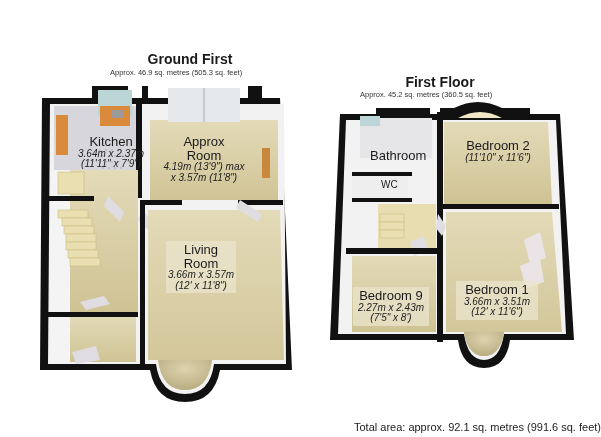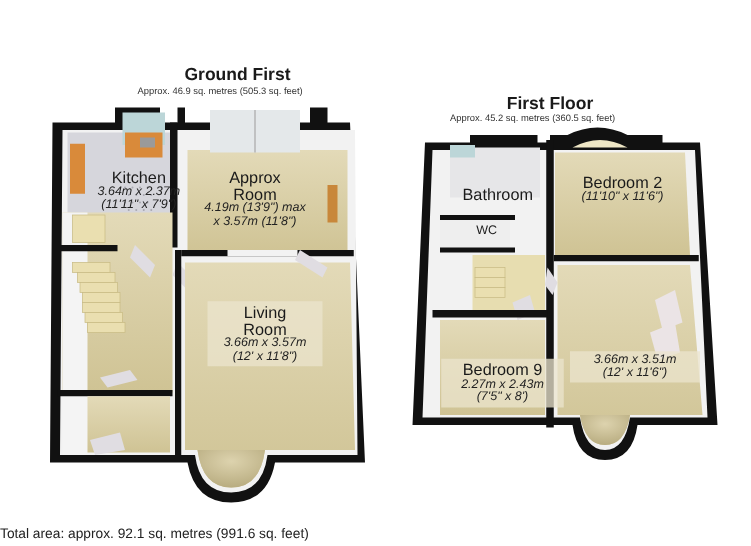--- a/index.html
+++ b/index.html
@@ -4,22 +4,22 @@
 <style>
   html, body { margin:0; padding:0; }
   body { width:601px; height:437px; background:#ffffff; position:relative; overflow:hidden;
          font-family:"Liberation Sans", sans-serif; color:#1a1a1a; }
   .floor-title { position:absolute; font-weight:bold; font-size:14px; text-align:center; white-space:nowrap; }
   .floor-sub { position:absolute; font-size:7.5px; color:#333; text-align:left; white-space:nowrap; }
   .plan { position:absolute; left:0; top:0; }
   .label { position:absolute; text-align:center; line-height:1.05; white-space:nowrap; }
   .label .name { font-weight:normal; font-size:13px; display:block; }
   .label .dim { font-size:10px; display:block; color:#222;font-style:italic; }
-  .label.bg { background:rgba(235,228,205,0.75); padding:2px 11px; }
-  .total { position:absolute; left:0; width:601px; top:421px; text-align:left; font-size:11px; color:#222; }
+  .label.bg { background:rgba(235,228,205,0.75); padding:2px 0; }
+  .total { position:absolute; left:0; width:601px; top:421px; text-align:right; font-size:11px; color:#222; }
 </style>
 </head>
 <body>
 
 <div class="floor-title" style="left:120px; top:51px; width:140px;">Ground First</div>
 <div class="floor-sub" style="left:110px; top:68px; width:160px;">Approx. 46.9 sq. metres (505.3 sq. feet)</div>
 
 <div class="floor-title" style="left:370px; top:74px; width:140px;">First Floor</div>
 <div class="floor-sub" style="left:360px; top:90px; width:160px;">Approx. 45.2 sq. metres (360.5 sq. feet)</div>
 
@@ -177,17 +177,18 @@
   <span class="dim">(11'10" x 11'6")</span>
 </div>
 
 <div class="label bg" style="left:353px; top:287px; width:76px;">
   <span class="name">Bedroom 9</span>
   <span class="dim">2.27m x 2.43m</span>
   <span class="dim">(7'5" x 8')</span>
 </div>
 
 <div class="label bg" style="left:456px; top:281px; width:82px;">
+  <span class="name">Bedroom 1</span>
   <span class="dim">3.66m x 3.51m</span>
   <span class="dim">(12' x 11'6")</span>
 </div>
 
 <div class="total">Total area: approx. 92.1 sq. metres (991.6 sq. feet)</div>
 
 </body></html>

